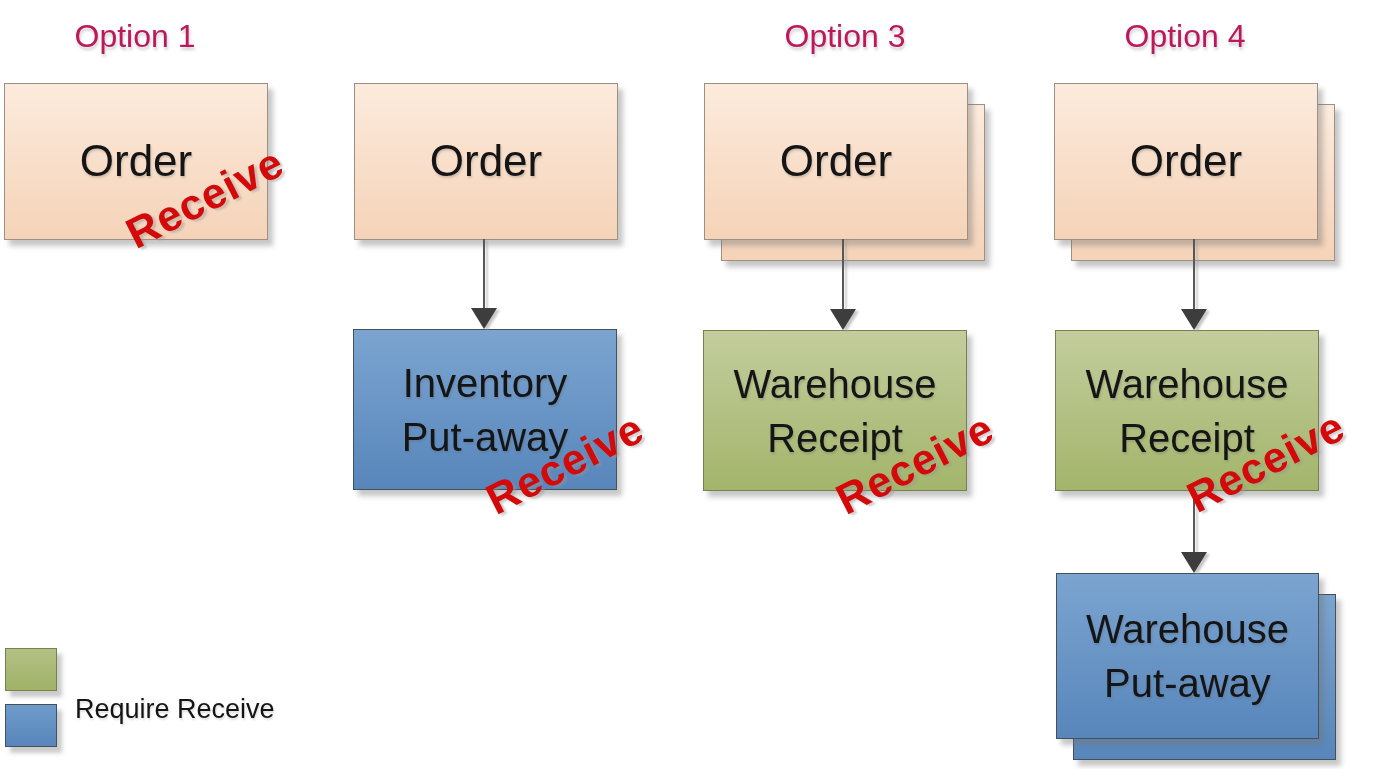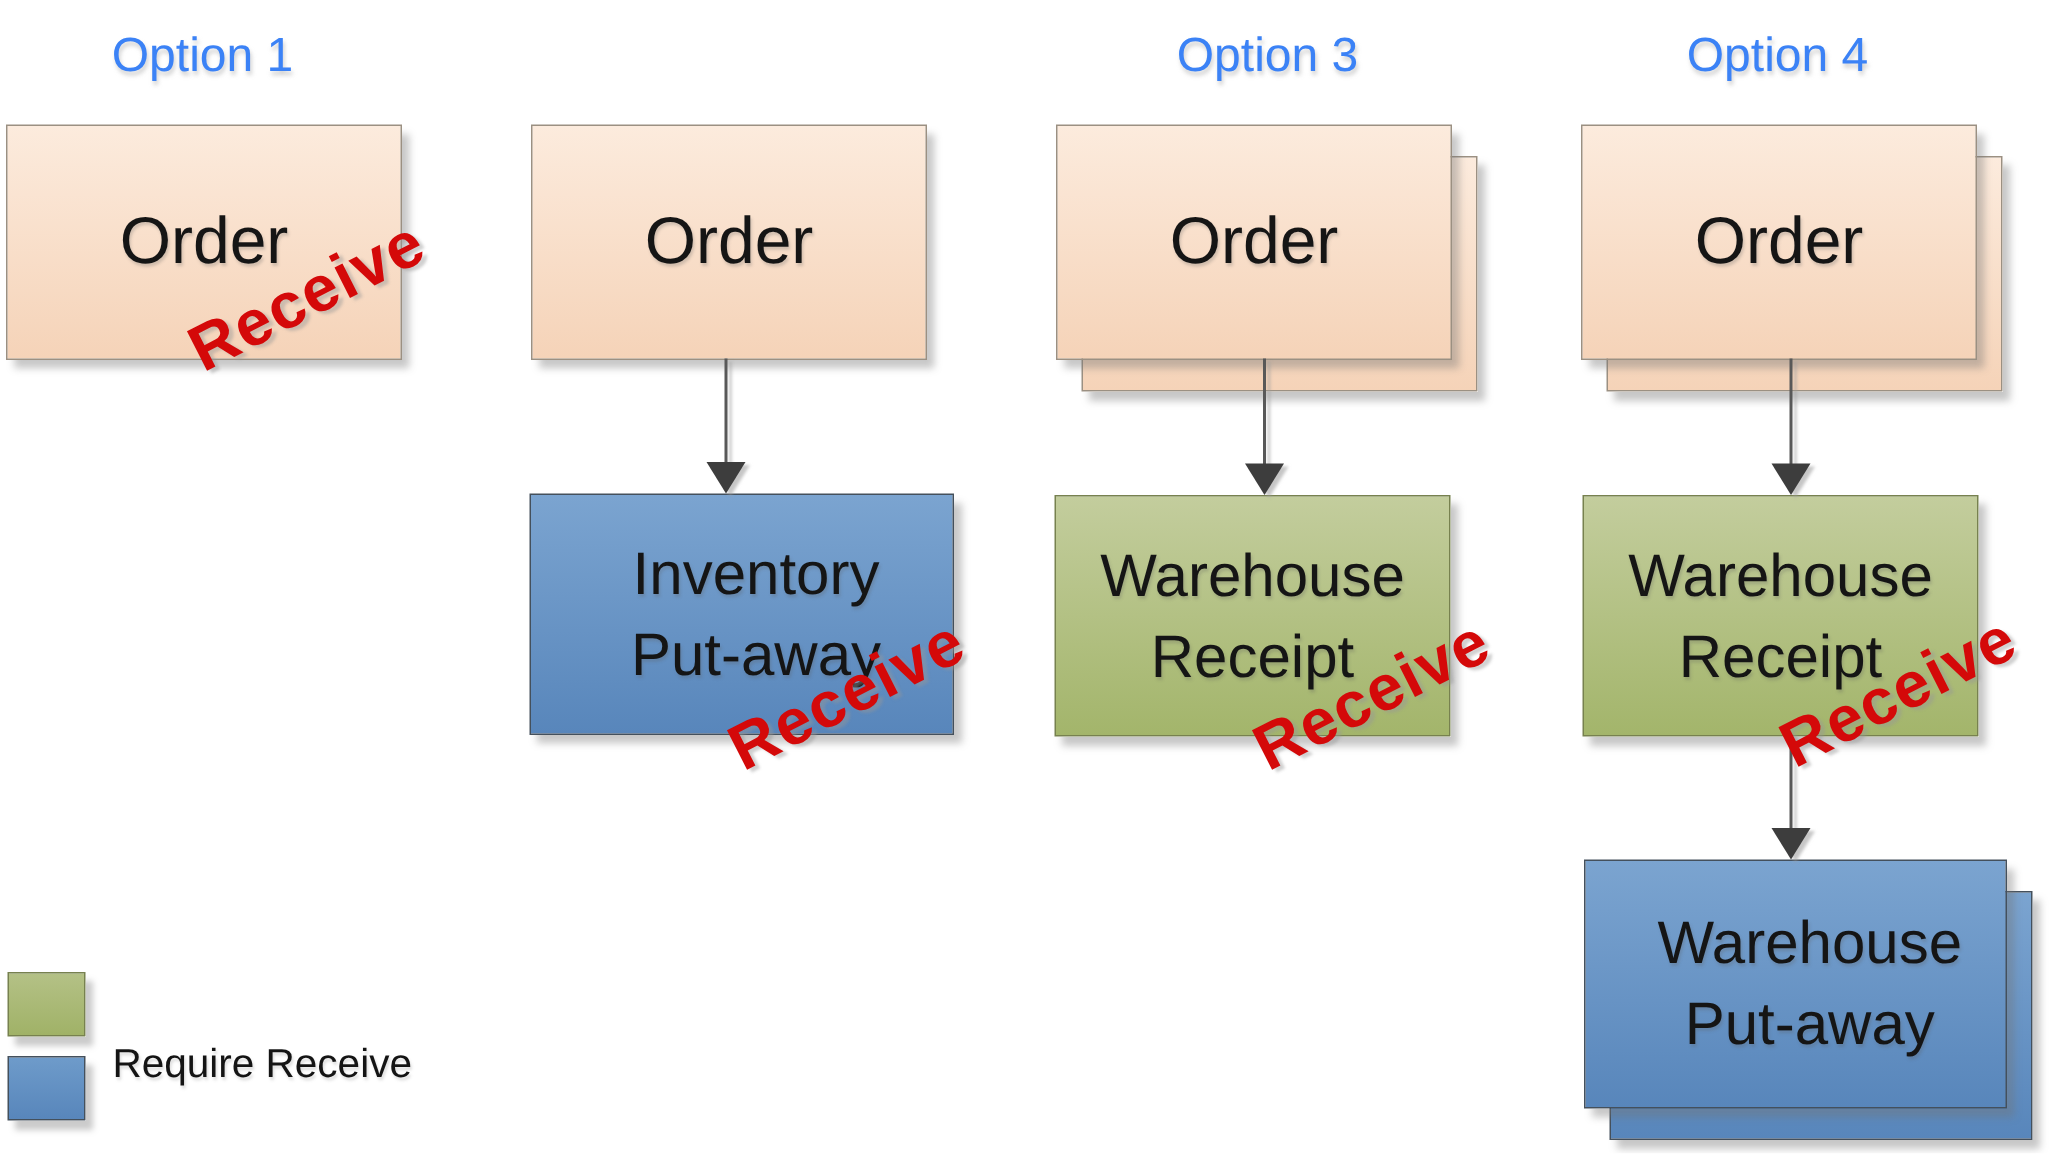--- a/index.html
+++ b/index.html
@@ -2,32 +2,32 @@
 <html><head>
 <meta charset="utf-8">
 <style>
   html,body { margin:0; padding:0; background:#ffffff; }
   .canvas {
     position:relative; width:1379px; height:769px; background:#ffffff;
     font-family:"Liberation Sans", sans-serif; overflow:hidden;
   }
   .opt-title {
     position:absolute; width:262px; text-align:center;
-    font-size:32px; color:#3b82f6;
+    font-size:32px; color:#be185d;
     text-shadow:1px 3px 3px rgba(170,170,170,0.55);
     white-space:nowrap;
   }
   .box {
     position:absolute; width:262px; height:155px;
     display:flex; align-items:center; justify-content:center; text-align:center;
     box-shadow:5px 6px 5px rgba(115,115,115,0.40);
   }
   .box.order  { background:linear-gradient(#fcebdd,#f5d3b8); border:1px solid #9b9082; z-index:3; }
   .box.green  { background:linear-gradient(#c3cd9d,#a3b56b); border:1px solid #77814f; z-index:3; }
-  .box.blue   { background:linear-gradient(#7ba4d0,#5886bb); border:1px solid #44505c; z-index:3;padding-left:19px; }
+  .box.blue   { background:linear-gradient(#7ba4d0,#5886bb); border:1px solid #44505c; z-index:3; }
   .box.back   { z-index:1; }
   .box.tall   { height:159px; }
   .box.ptall  { height:164px; }
   .lbl-one {
     font-size:44px; color:#151515; line-height:1.1;
     text-shadow:1px 2px 2px rgba(90,90,90,0.25);
   }
   .lbl-two {
     font-size:40px; color:#151515; line-height:54px;
     text-shadow:1px 2px 2px rgba(90,90,90,0.25);

